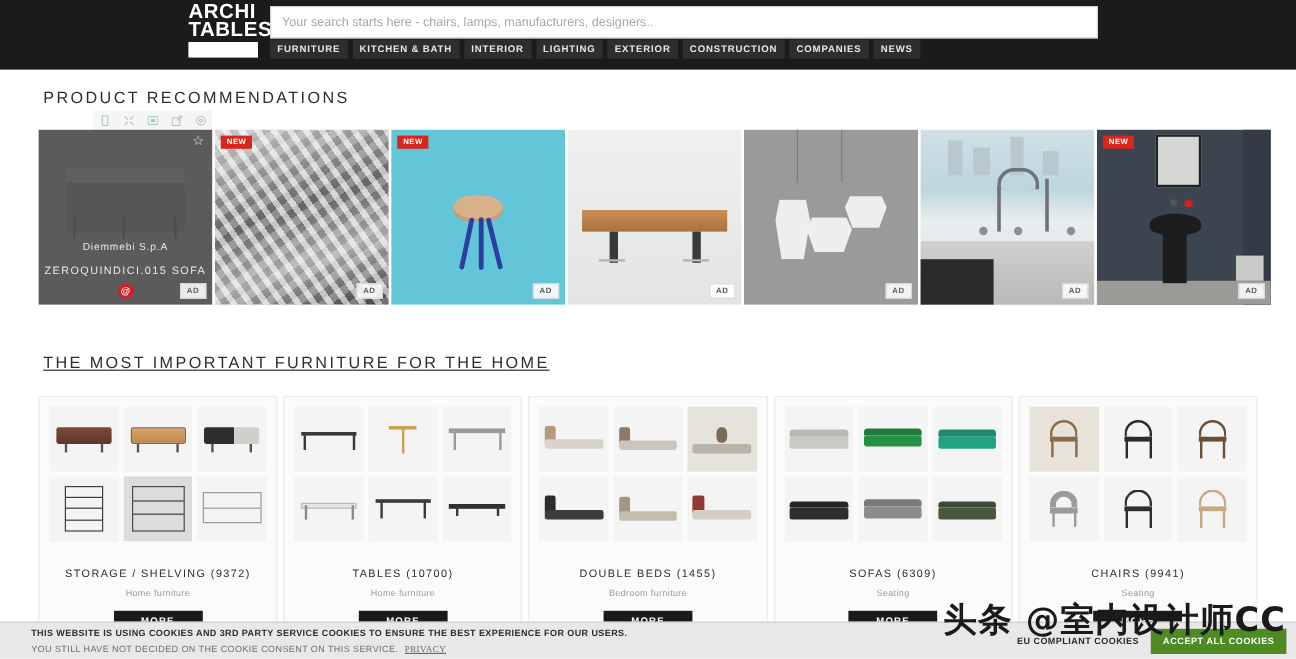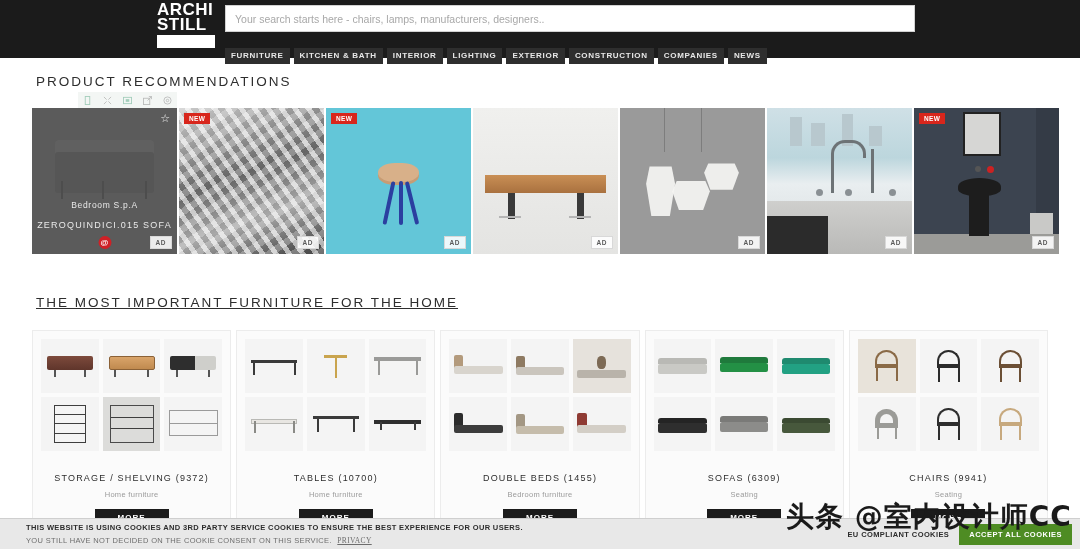--- a/index.html
+++ b/index.html
@@ -51,21 +51,21 @@
     padding-left: 9px;
     font-size: 10.5px;
     color: #555;
     font-family: "Liberation Sans", sans-serif;
     background: transparent;
   }
   .search-input::placeholder { color: #a8a8a8; }
 
   .nav {
     position: absolute;
-    left: 225px; top: 48px;
+    left: 225px; top: 33px;
     display: flex;
     gap: 4px;
   }
   .nav-item {
     background: #2e2e2e;
     color: #e8e8e8;
     font-size: 8px;
     letter-spacing: 0.7px;
     font-weight: 700;
     padding: 3px 6px 4px 6px;
@@ -389,21 +389,21 @@
 </style>
 </head>
 <body>
 
 <div class="page">
 
   <div class="header">
 
     <div class="logo-block">
       <div class="logo-text">ARCHI</div>
-      <div class="logo-text">STILL</div>
+      <div class="logo-text">TABLES</div>
       <div class="logo-bar"></div>
     </div>
 
     <div class="search-wrap">
       <input class="search-input" type="text" placeholder="Your search starts here - chairs, lamps, manufacturers, designers.." style="">
     </div>
 
     <div class="nav">
       <div class="nav-item">FURNITURE</div>
       <div class="nav-item">KITCHEN &amp; BATH</div>
@@ -444,21 +444,21 @@
     <div class="ad-card" style="width:145px">
       <div class="art a-sofa">
         <div class="sofa-back"></div>
           <div class="sofa-body"></div>
         <div class="sofa-leg" style="left:20%"></div>
         <div class="sofa-leg" style="left:48%"></div>
         <div class="sofa-leg" style="left:78%"></div>
       </div>
       <div class="star-icon">☆</div>
       <div class="card-caption">
-        <div class="cap-brand">Bedroom S.p.A</div>
+        <div class="cap-brand">Diemmebi S.p.A</div>
         <div class="cap-name">ZEROQUINDICI.015 SOFA</div>
       </div>
       <div class="at-badge">@</div>
       <div class="badge-ad">AD</div>
     </div>
 
     <div class="ad-card" style="width:145px">
       <div class="art a-weave"></div>
       <div class="badge-new">NEW</div>
       <div class="badge-ad">AD</div>

